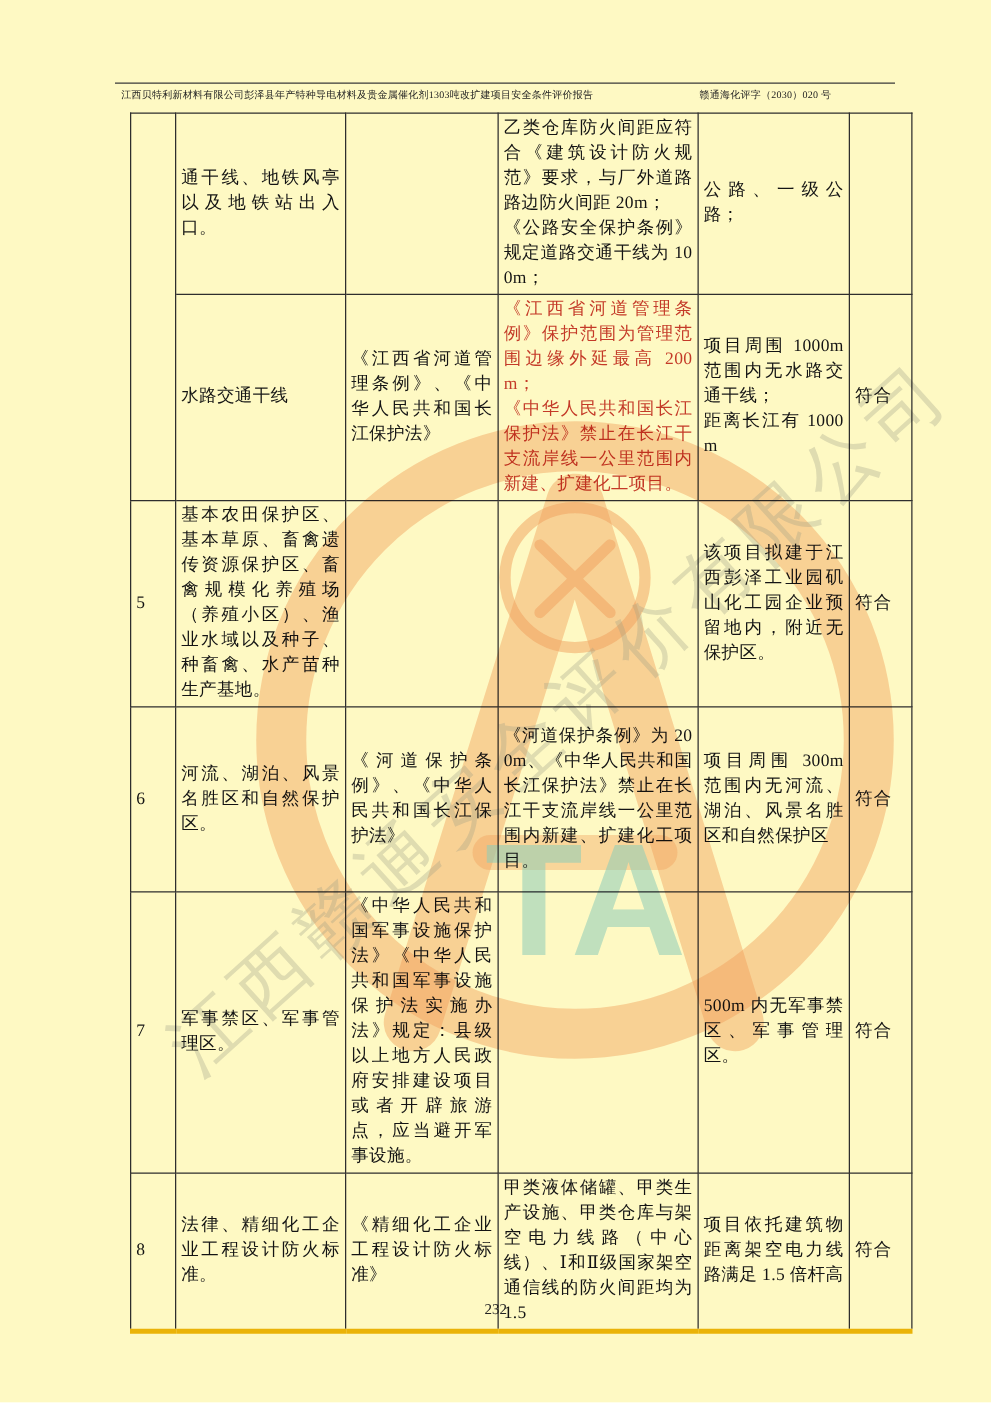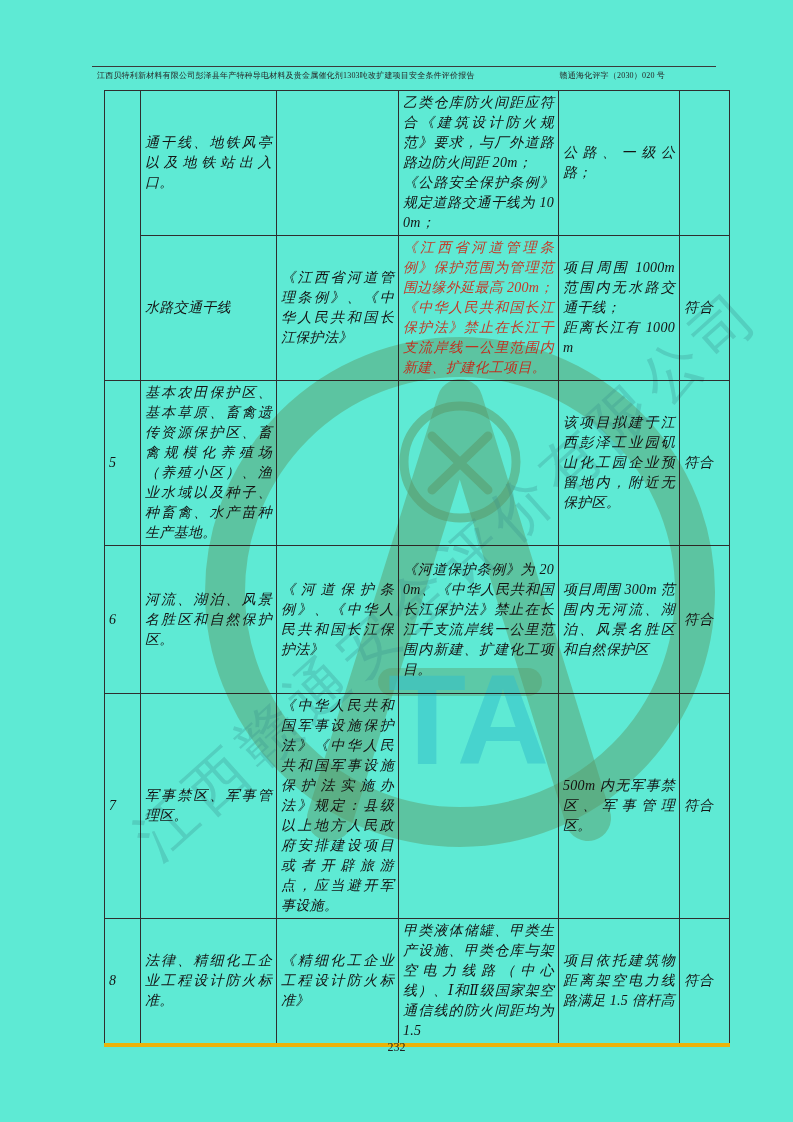--- a/index.html
+++ b/index.html
@@ -1,19 +1,19 @@
 <!DOCTYPE html>
 <html><head>
 <meta charset="utf-8">
 <style>
   html,body{margin:0;padding:0;background:#ffffff;}
   .page{
     position:relative;
     width:793px;height:1122px;
-    background:#5eead4;
+    background:#fef9c3;
     overflow:hidden;
     font-family:"Liberation Serif","DejaVu Serif",serif;
     color:#161616;
   }
   
   .header-rule{
     position:absolute;top:66px;left:92px;width:624px;
     border-top:1.5px solid #3a3a3a;height:0;
   }
   .header-text{
@@ -30,21 +30,20 @@
     color:#141414;
   }
   table.main td{
     border:1px solid #2e2e2e;
     padding:2px 4px;
     vertical-align:middle;
     text-align:justify;
     white-space:pre-wrap;
     word-break:break-all;
     overflow:hidden;
-    font-style:italic;
   }
   table.main{border:1.5px solid #222;}
   td.num{text-align:center;vertical-align:middle;}
   td.concl{text-align:center;vertical-align:middle;letter-spacing:1px;}
   td.vtop{vertical-align:top;}
   td.red{color:#c43a28;}
   tr.rA{height:145px;}
   tr.rB{height:143px;}
   tr.r5{height:158px;}
   tr.r6{height:148px;}

